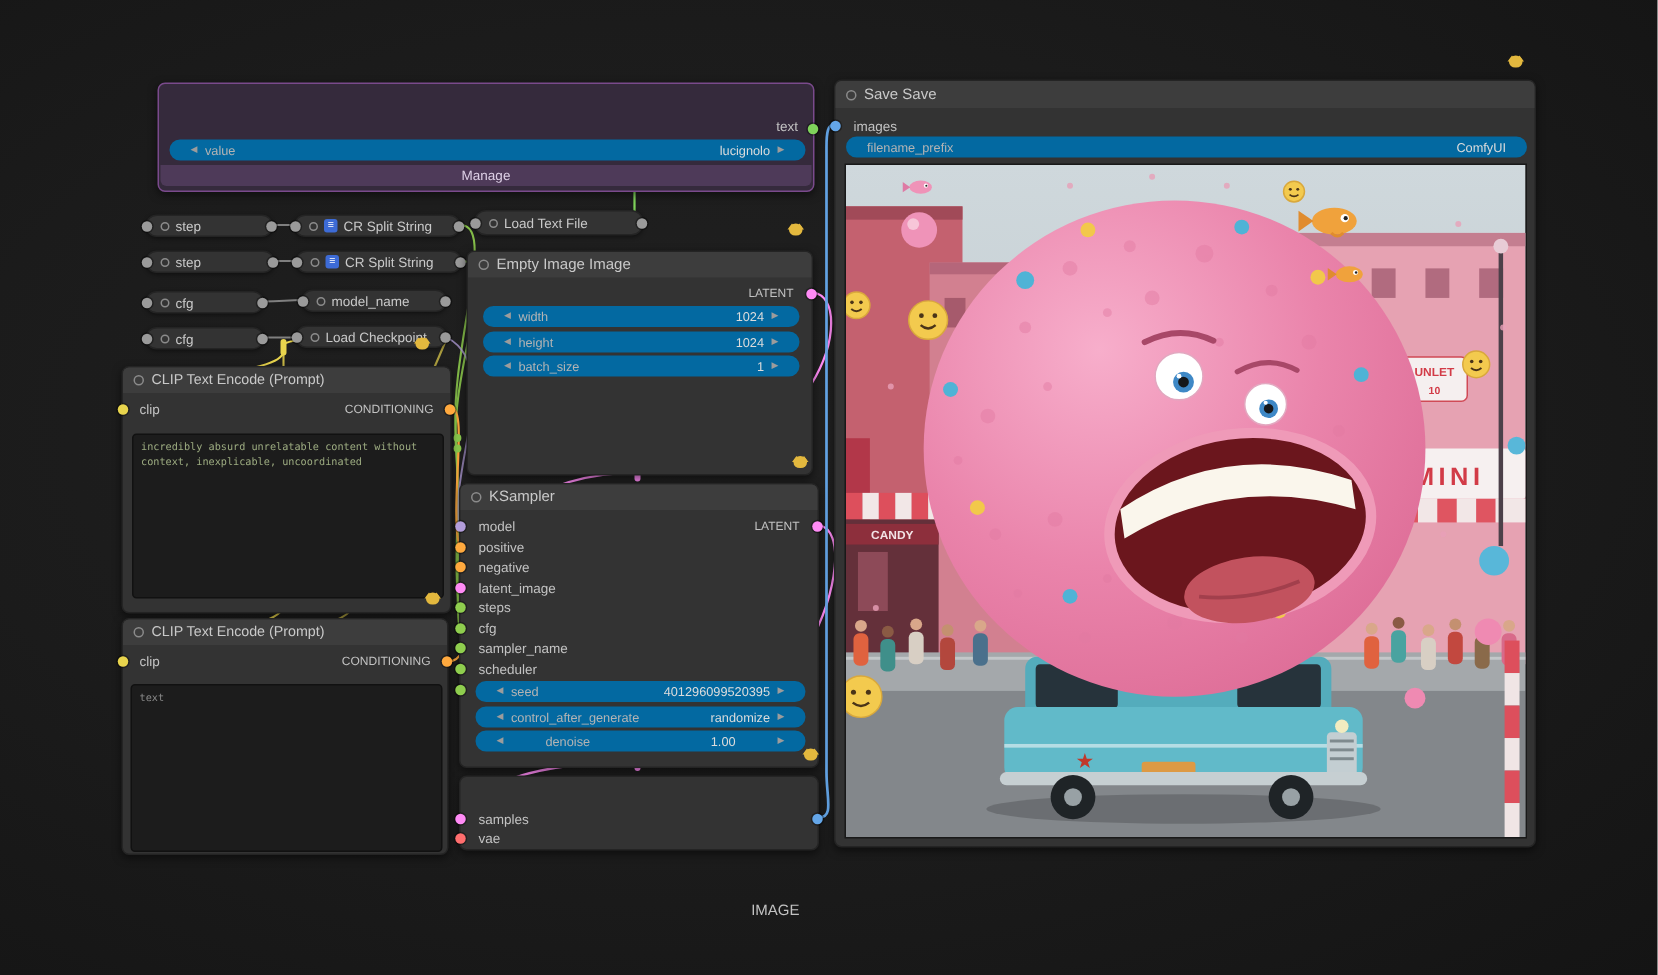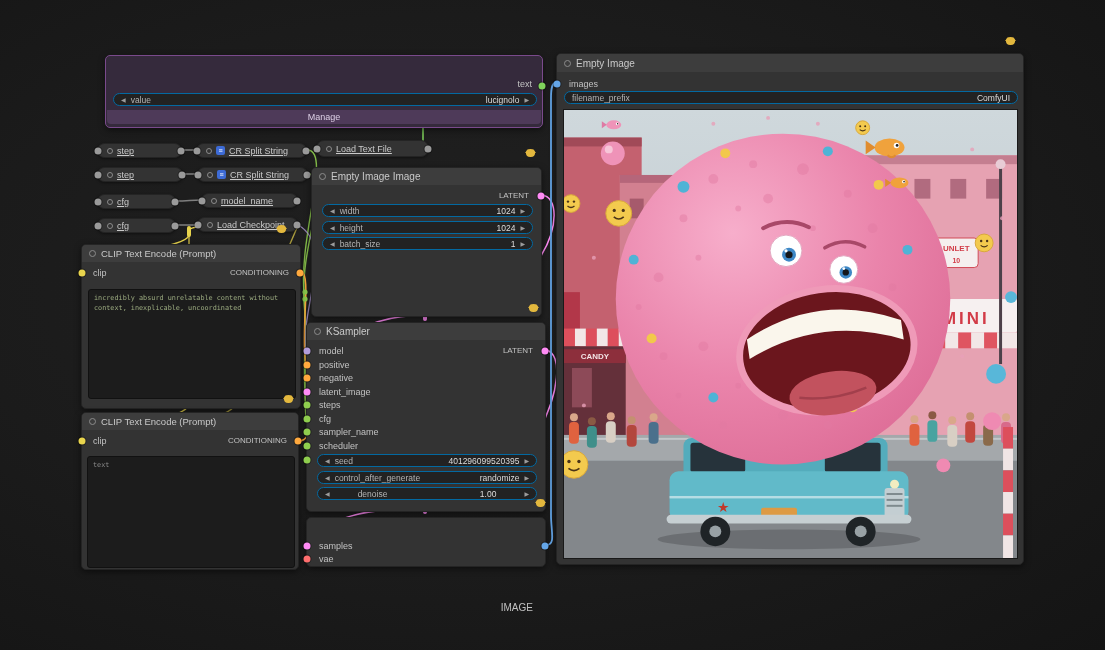--- a/index.html
+++ b/index.html
@@ -17,31 +17,31 @@
   .nheader { height:17px; background:#3d3d3d; border-radius:4px 4px 0 0;
     display:flex; align-items:center; gap:5px; padding:0 7px; }
   .ring { width:7px; height:7px; border:1.5px solid #8b8b8b; border-radius:50%; flex:none; }
   .ntitle { font-size:10px; color:#c9c9c9; white-space:nowrap; }
   .slot { position:absolute; font-size:9px; color:#c2c2c2; white-space:nowrap; z-index:3; }
   .pin { position:absolute; width:7px; height:7px; border-radius:50%;
     transform:translate(-50%,-50%); z-index:4; box-shadow:0 0 0 1px rgba(0,0,0,.35); }
   .pin.gray{background:#9a9a9a}.pin.green{background:#7fd35b}.pin.lime{background:#8fce4e}
   .pin.yellow{background:#e8d44d}.pin.orange{background:#ffa93e}.pin.pink{background:#ff8bf5}
   .pin.purple{background:#b39ddb}.pin.red{background:#ff6e6e}.pin.blue{background:#64a6e8}
-  .widget { position:absolute; height:13px; background:#222; border:1px solid #0369a1;
+  .widget { position:absolute; height:13px; background:#222; border:7px solid #0369a1;
     border-radius:7px; display:flex; align-items:center; padding:0 7px; gap:5px;
     font-size:8.5px; color:#aaa; z-index:3; }
   .warrow { font-size:6px; color:#9c9c9c; line-height:1; flex:none; }
   .wlabel { color:#b4b4b4; }
   .wvalue { margin-left:auto; color:#dcdcdc; }
   .cnode { position:absolute; height:15px; background:#333; border:1px solid #242424;
     border-radius:8px; display:flex; align-items:center; gap:4px; padding:0 9px;
     z-index:2; box-shadow:0 1px 3px rgba(0,0,0,.45); }
   .cnode .ring { width:6px; height:6px; border-width:1.2px; }
-  .cnode .ntitle { font-size:9px;text-decoration:underline; }
+  .cnode .ntitle { font-size:9px; }
   .cricon { width:9px; height:9px; background:#3d6bd6; border-radius:2px; color:#fff;
     font-size:7px; line-height:9px; text-align:center; flex:none; }
   .prompt { position:absolute; background:#1c1c1c; border:1px solid #111; border-radius:3px;
     color:#9cab80; font-family:"DejaVu Sans Mono", monospace; font-size:6.8px; line-height:1.45;
     padding:4px 5px; resize:none; overflow:hidden; z-index:3; }
   .prompt.empty { color:#8a8a8a; }
   .node.preset { background:#352a3c; border-color:#7a4a8c; }
   .node.preset .nheader { background:#68407a; }
   .manage-btn { position:absolute; left:1px; right:1px; top:54px; height:14px; background:#4e3a59;
     color:#ddd0e6; font-size:9px; display:flex; align-items:center; justify-content:center;
@@ -260,21 +260,21 @@
   <span class="slot" style="left:12px; top:23px;">samples</span>
   <span class="pin red" style="left:0; top:41px;"></span>
   <span class="slot" style="left:12px; top:36px;">vae</span>
   <span class="slot" style="right:12px; top:40px; font-size:10px;margin-top:44px;">IMAGE</span>
   <span class="pin blue" style="left:100%; top:28px;"></span>
 </div>
 
 <div class="node" style="left:556px; top:53px; width:468px; height:512px;">
   <div class="nheader" style="height:18px;">
     <span class="ring"></span>
-    <span class="ntitle">Empty Image</span>
+    <span class="ntitle">Save Save</span>
   </div>
   <span class="pin blue" style="left:0; top:30px;"></span>
   <span class="slot" style="left:12px; top:25px;">images</span>
   <div class="widget" style="left:7px; top:37px; width:454px;">
     <span class="wlabel">filename_prefix</span>
     <span class="wvalue">ComfyUI</span>
   </div>
 
   <svg class="preview" style="left:6px; top:55px;" width="455" height="450" viewBox="0 0 455 455" preserveAspectRatio="none">
     <defs>

